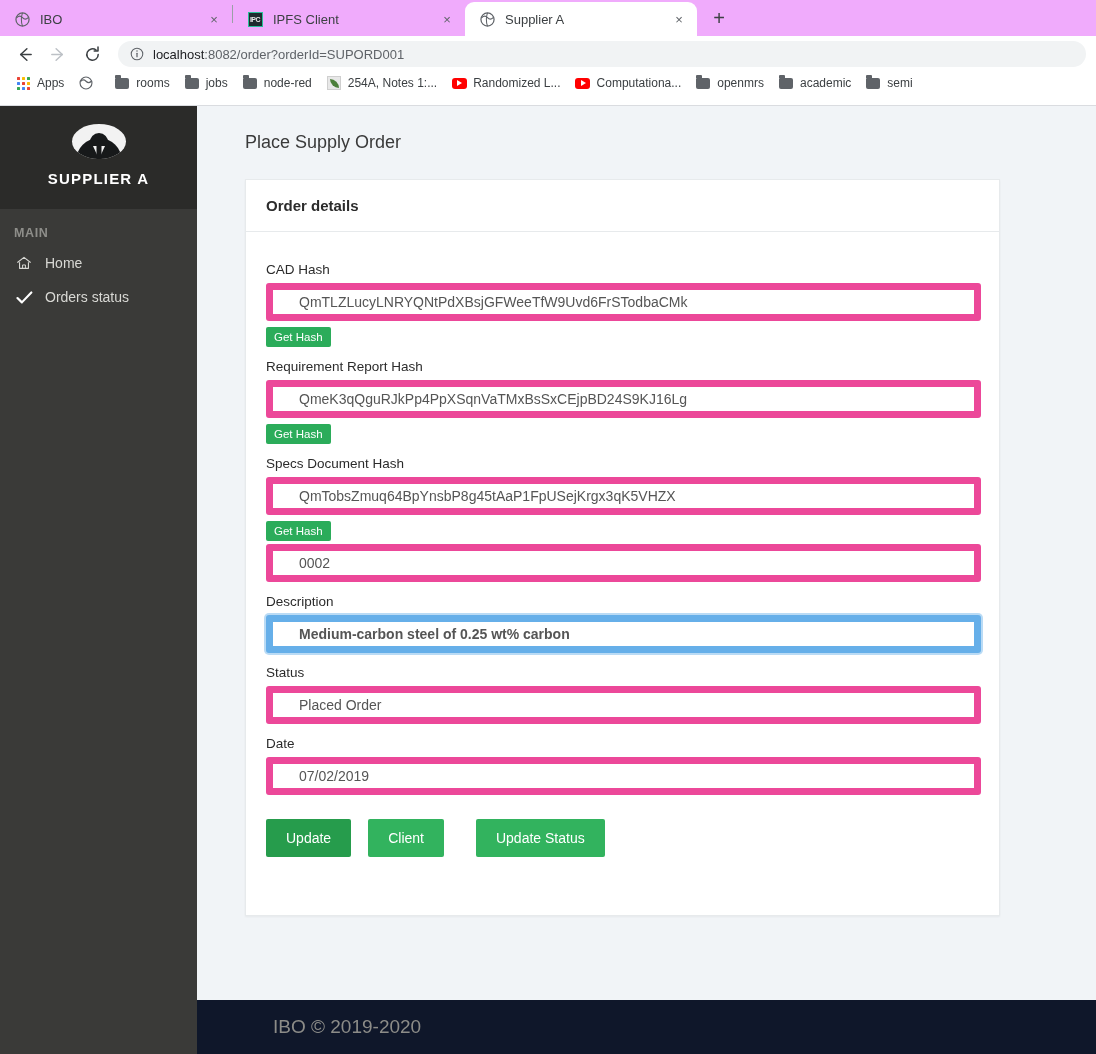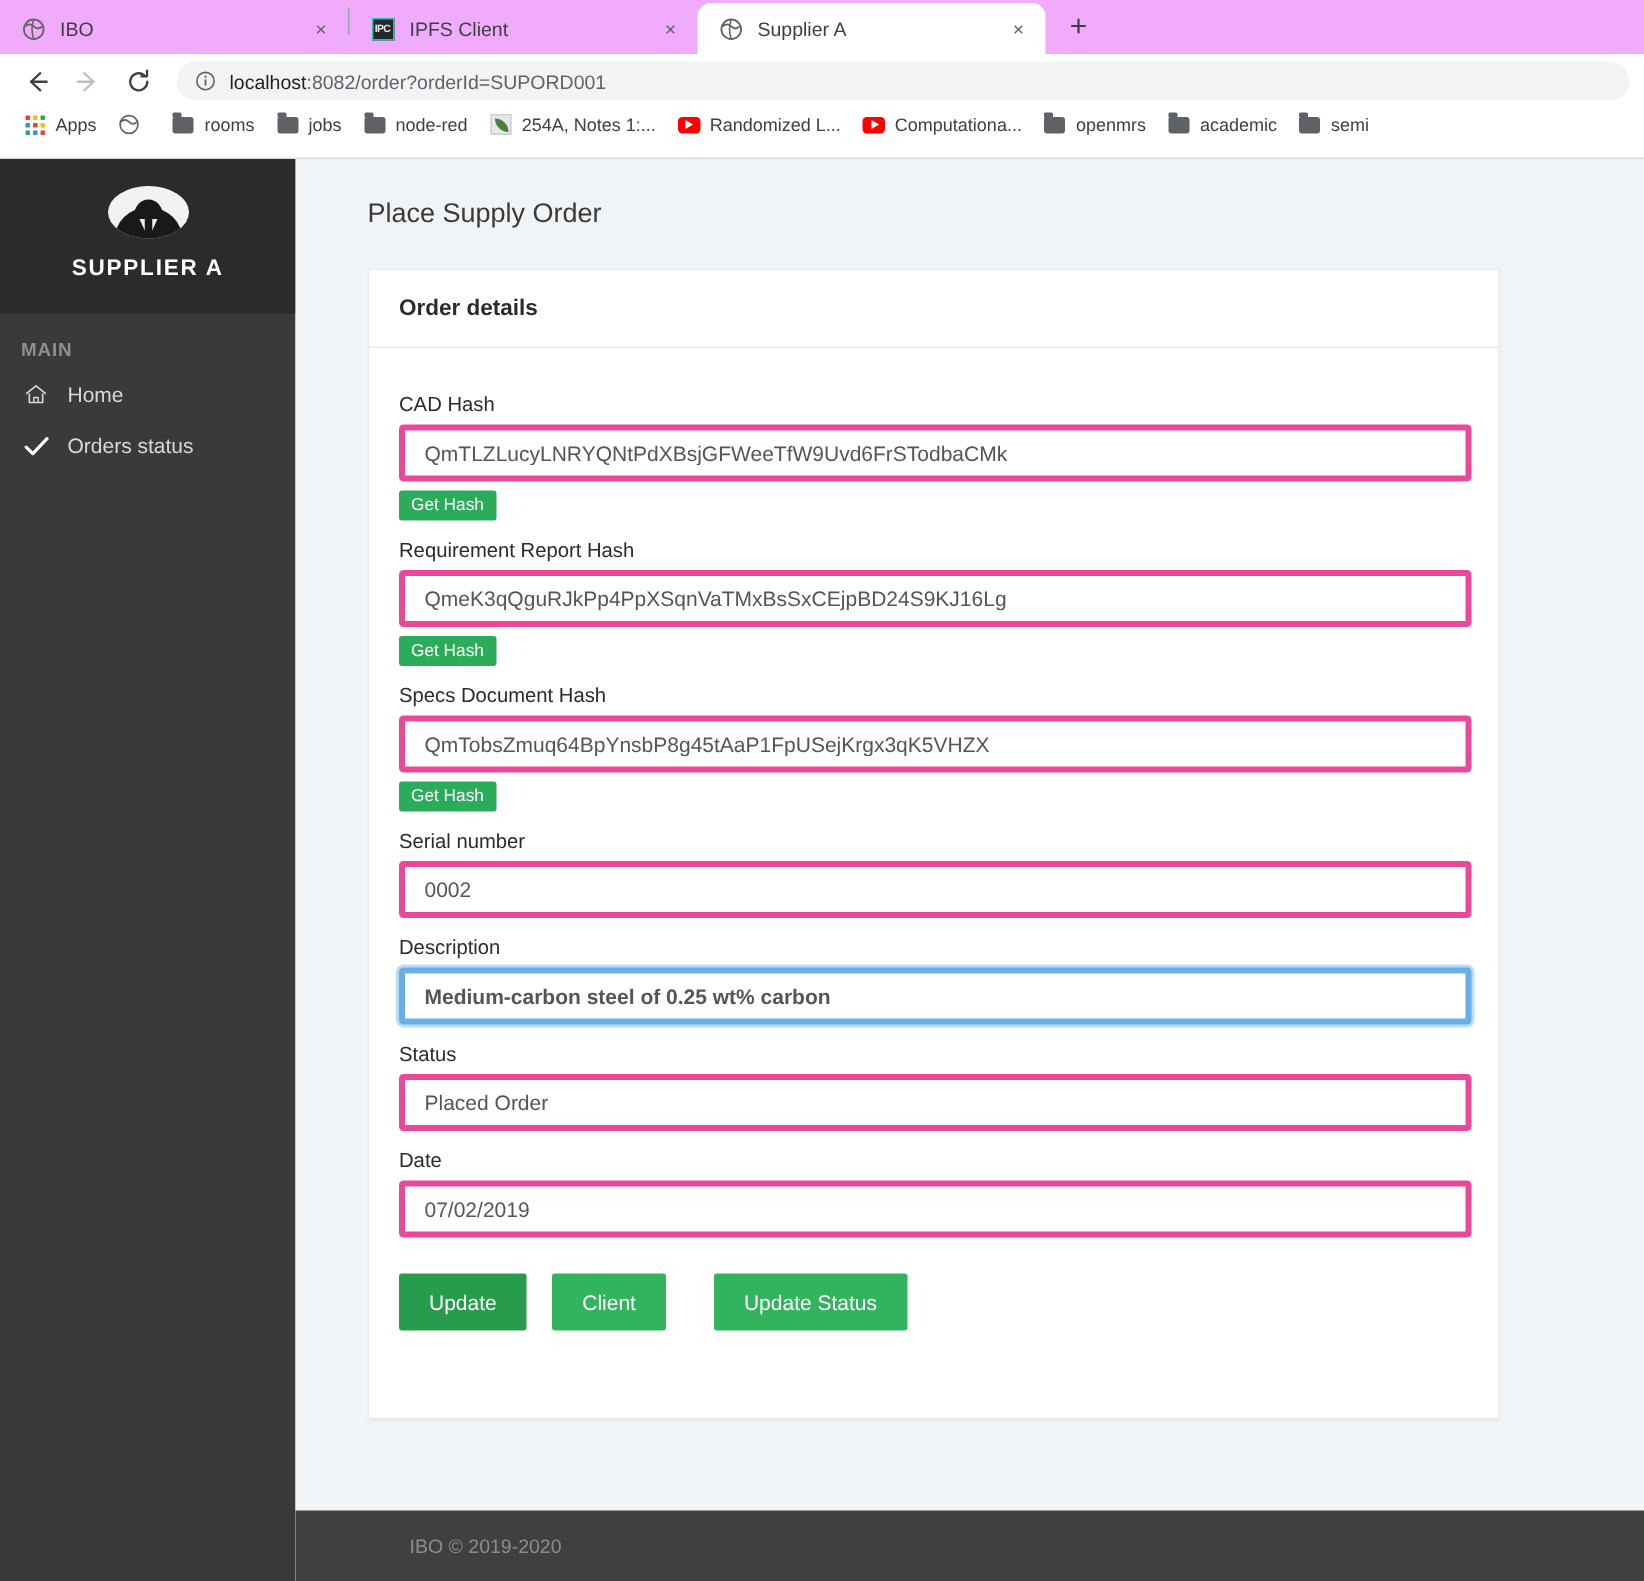--- a/index.html
+++ b/index.html
@@ -235,23 +235,23 @@
   }
   .card-body { padding: 18px 20px 58px 20px; }
 
   .fg { margin-bottom: 3px; }
   .flabel {
     display: block; font-size: 13.5px; color: #2b2b2b;
     margin: 12px 0 6px 0;
   }
   .finput {
     display: block; width: 715px; height: 38px;
-    border: 4px solid #ec4899; background: #ffffff;
+    border: 7px solid #ec4899; background: #ffffff;
     border-radius: 3px;
-    padding: 0 13px;
+    padding: 0 26px;
     font-size: 14px; color: #555; font-family: "Liberation Sans", sans-serif;
     outline: none;
   }
   .finput.focused {
     border-color: #66afe9;
     box-shadow: 0 0 0 2px rgba(102,175,233,0.45);
     font-weight: bold;
   }
   .btn-hash {
     margin-top: 6px;
@@ -266,22 +266,22 @@
   .btn {
     background: #32b35e; color: #ffffff; border: none; border-radius: 2px;
     font-size: 14px; padding: 11px 20px;
     font-family: "Liberation Sans", sans-serif; cursor: pointer;
   }
   .btn.hover { background: #269c4c; }
   .gap-a { width: 17px; }
   .gap-b { width: 32px; }
 
   .footer {
-    background: #404040;
-    color: #8c8c88; font-size: 13px;
+    background: #0f172a;
+    color: #8c8c88; font-size: 19px;
     padding: 16px 20px 16px 76px;
     flex: 0 0 auto;
   }
 </style>
 </head>
 <body>
 
 <div class="browser">
 
   <div class="tabstrip">
@@ -506,21 +506,20 @@
               <button class="btn-hash">Get Hash</button>
             </div>
 
             <div class="fg">
               <label class="flabel">Specs Document Hash</label>
               <input class="finput" type="text" readonly="" value="QmTobsZmuq64BpYnsbP8g45tAaP1FpUSejKrgx3qK5VHZX" style="">
               <button class="btn-hash">Get Hash</button>
             </div>
 
             <div class="fg">
-              <label class="flabel">Serial number</label>
               <input class="finput" type="text" value="0002" style="">
             </div>
 
             <div class="fg">
               <label class="flabel">Description</label>
               <input class="finput focused" type="text" value="Medium-carbon steel of 0.25 wt% carbon" style="">
             </div>
 
             <div class="fg">
               <label class="flabel">Status</label>

